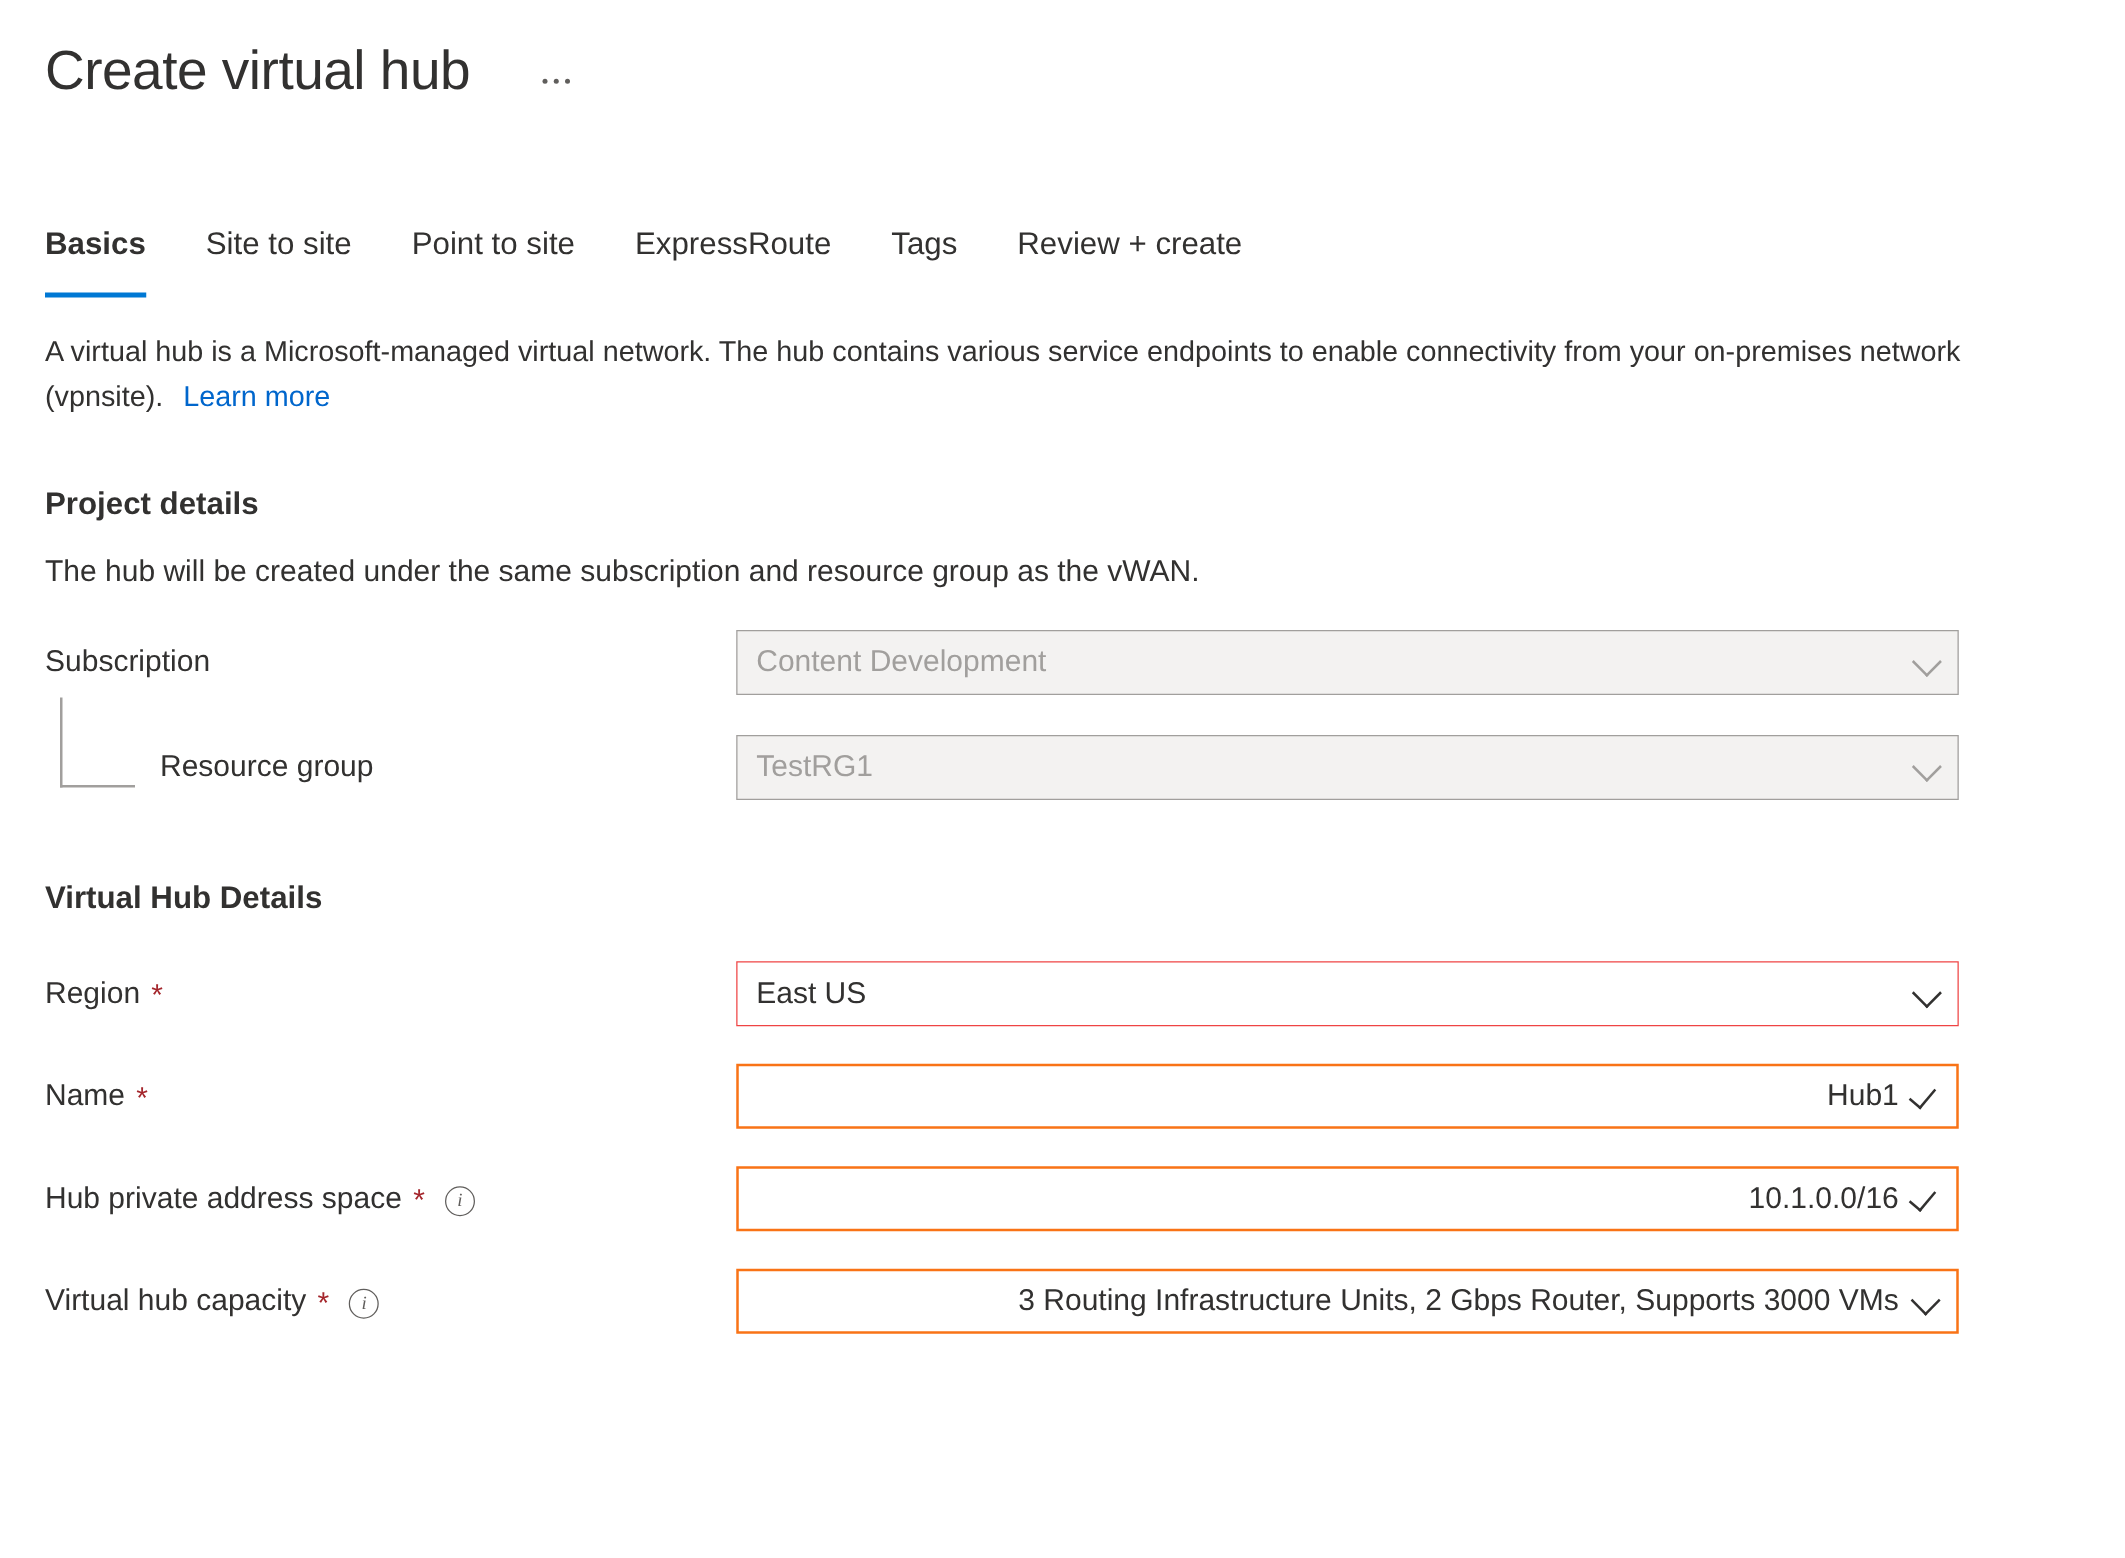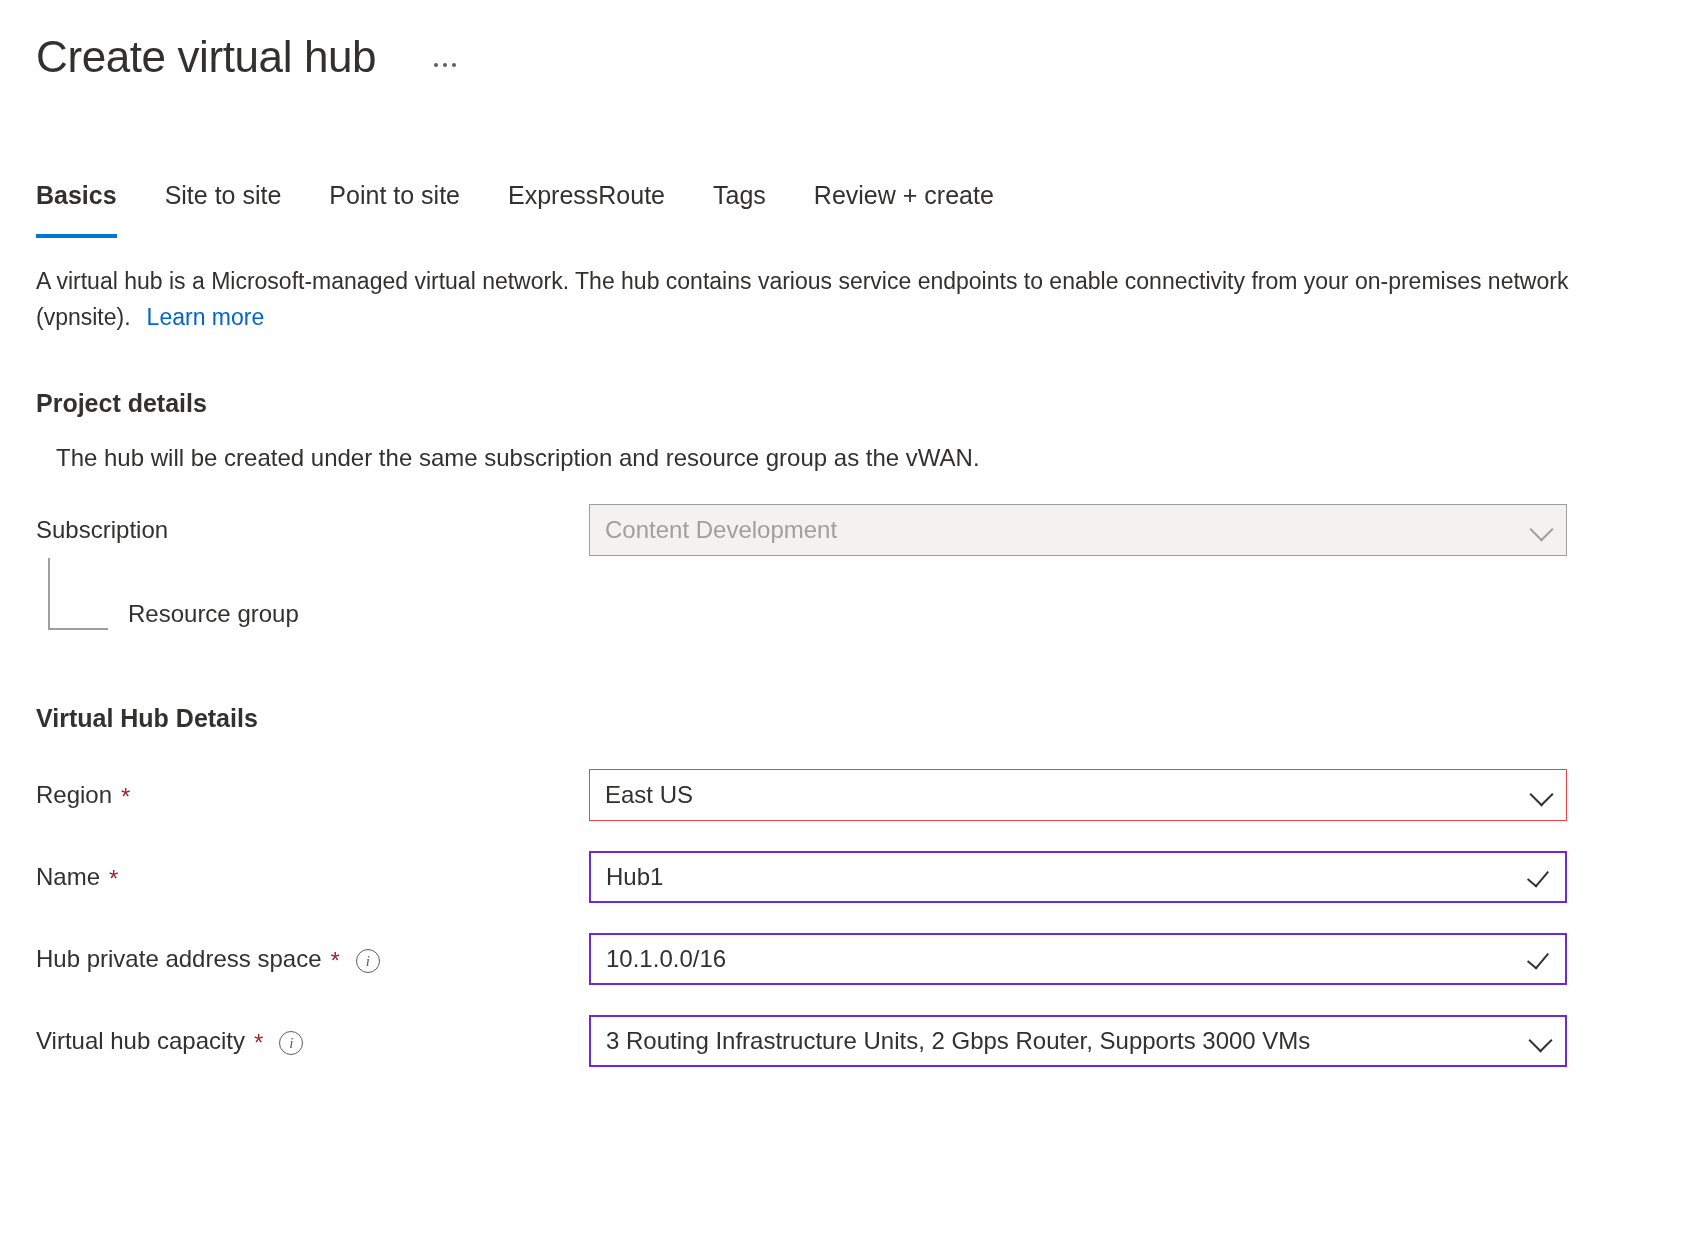--- a/index.html
+++ b/index.html
@@ -105,21 +105,20 @@
   .section-title {
     font-size: 25px;
     font-weight: 600;
     color: #323130;
     margin-top: 54px;
   }
   .section-sub {
     font-size: 24px;
     color: #323130;
     margin-top: 26px;
-    margin-left: 20px;
   }
 
   
   .form {
     margin-top: 30px;
   }
   .row {
     display: flex;
     align-items: center;
     position: relative;
@@ -191,21 +190,22 @@
     font-size: 24px;
     color: #323130;
   }
   .control.disabled {
     background: #f3f2f1;
     border-color: #a19f9d;
     color: #a19f9d;
     cursor: default;
   }
   .control.valid {
-    border: 2px solid #6d28d9;
+    border: 2px solid #f97316;
+    justify-content: flex-end;
   }
   .control .value {
     white-space: nowrap;
     overflow: hidden;
     text-overflow: ellipsis;
   }
   .chevron {
     position: absolute;
     right: 14px;
     top: 50%;
@@ -289,20 +289,24 @@
         <span class="value">Content Development</span>
         <span class="chevron muted"></span>
       </div>
     </div>
 
     <div class="row" style="margin-top:28px;">
       <div class="label-cell tree-label">
         <span class="tree-line"></span>
         <span class="label-text">Resource group</span>
       </div>
+      <div class="control disabled">
+        <span class="value">TestRG1</span>
+        <span class="chevron muted"></span>
+      </div>
     </div>
 
   </div>
 
   <div class="section-title" style="margin-top:62px;">Virtual Hub Details</div>
 
   <div class="form" style="margin-top:34px;">
 
     <div class="row">
       <div class="label-cell">

